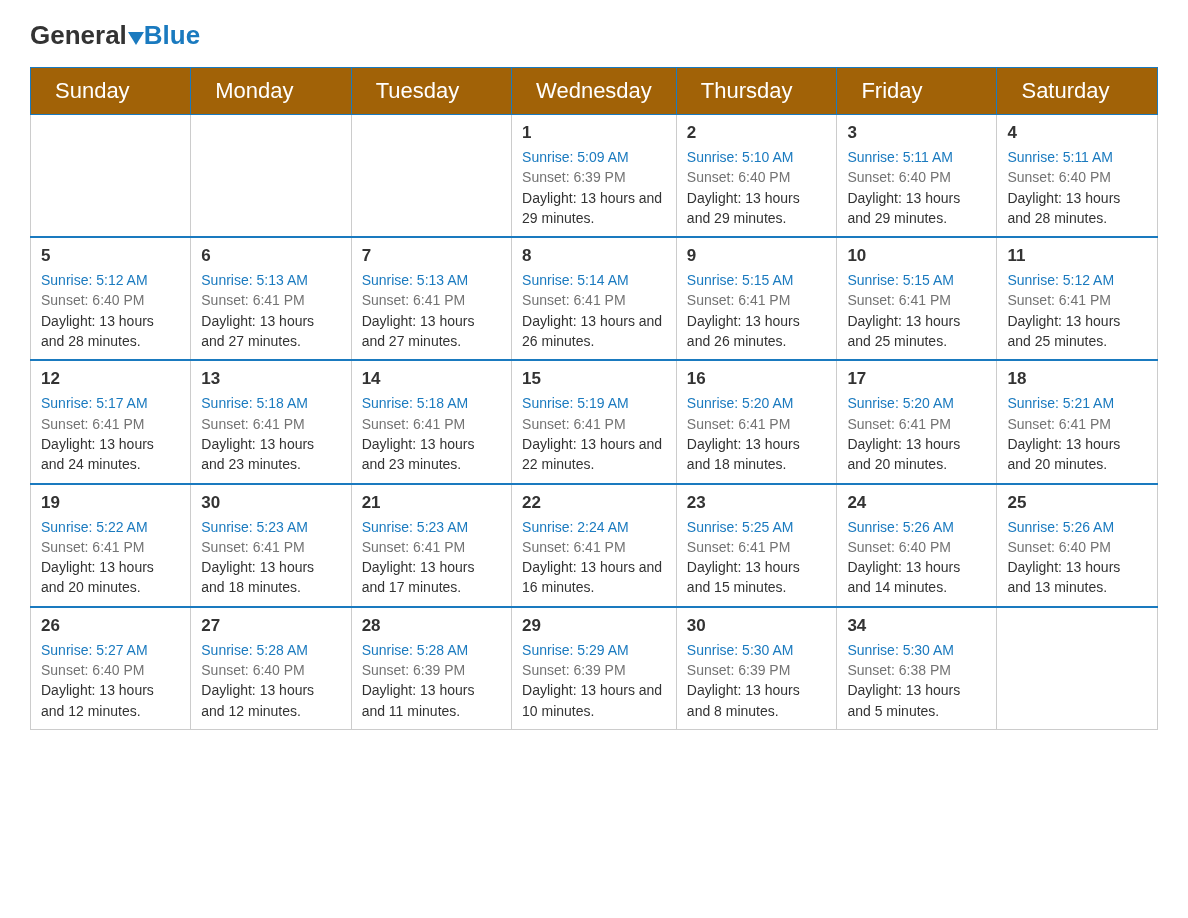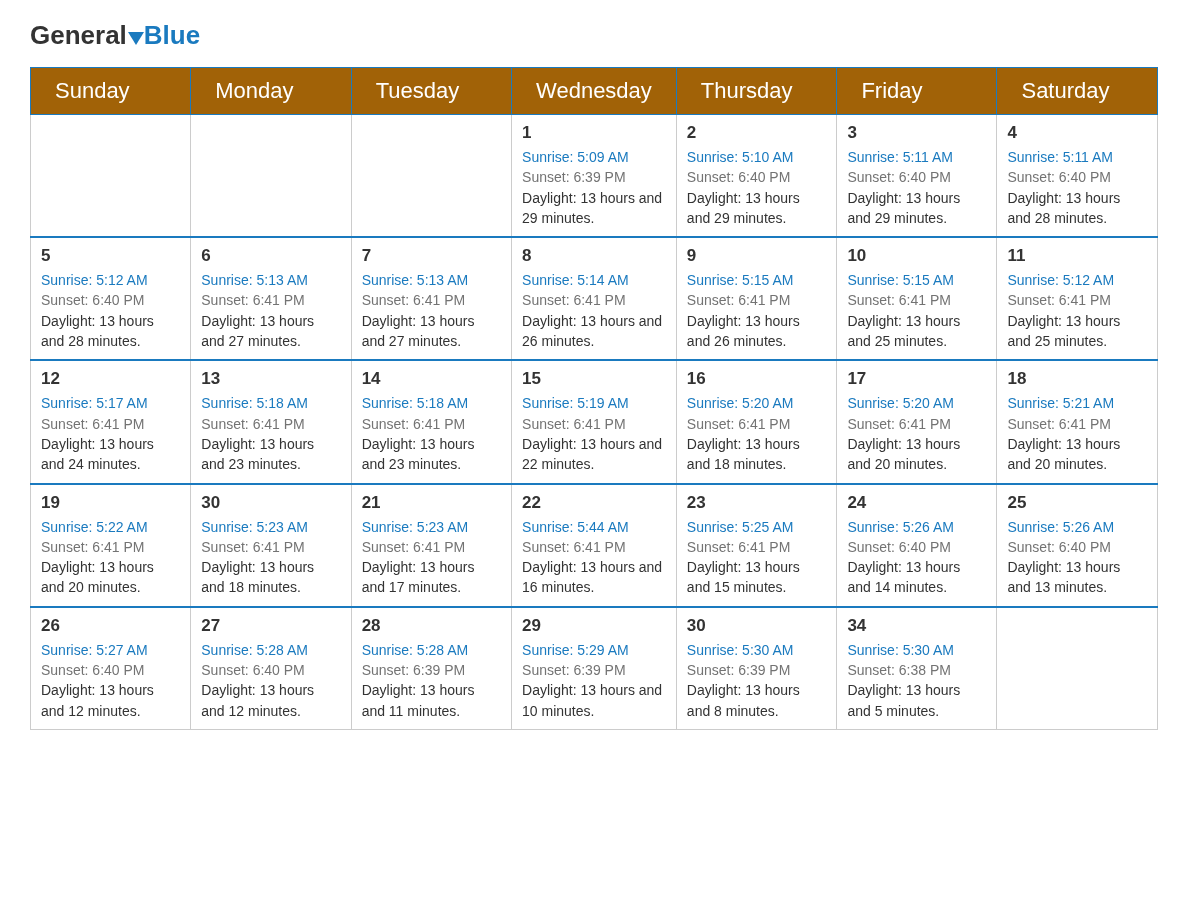--- a/index.html
+++ b/index.html
@@ -226,21 +226,21 @@
         <td>
           <span class="day-number">30</span>
           <div class="day-info"><span class="sunrise">Sunrise: 5:23 AM</span><br><span class="sunset">Sunset: 6:41 PM</span><br><span>Daylight: 13 hours and 18 minutes.</span></div>
         </td>
         <td>
           <span class="day-number">21</span>
           <div class="day-info"><span class="sunrise">Sunrise: 5:23 AM</span><br><span class="sunset">Sunset: 6:41 PM</span><br><span>Daylight: 13 hours and 17 minutes.</span></div>
         </td>
         <td>
           <span class="day-number">22</span>
-          <div class="day-info"><span class="sunrise">Sunrise: 5:44 AM</span><br><span class="sunset">Sunset: 6:41 PM</span><br><span>Daylight: 13 hours and 16 minutes.</span></div>
+          <div class="day-info"><span class="sunrise">Sunrise: 2:24 AM</span><br><span class="sunset">Sunset: 6:41 PM</span><br><span>Daylight: 13 hours and 16 minutes.</span></div>
         </td>
         <td>
           <span class="day-number">23</span>
           <div class="day-info"><span class="sunrise">Sunrise: 5:25 AM</span><br><span class="sunset">Sunset: 6:41 PM</span><br><span>Daylight: 13 hours and 15 minutes.</span></div>
         </td>
         <td>
           <span class="day-number">24</span>
           <div class="day-info"><span class="sunrise">Sunrise: 5:26 AM</span><br><span class="sunset">Sunset: 6:40 PM</span><br><span>Daylight: 13 hours and 14 minutes.</span></div>
         </td>
         <td>

